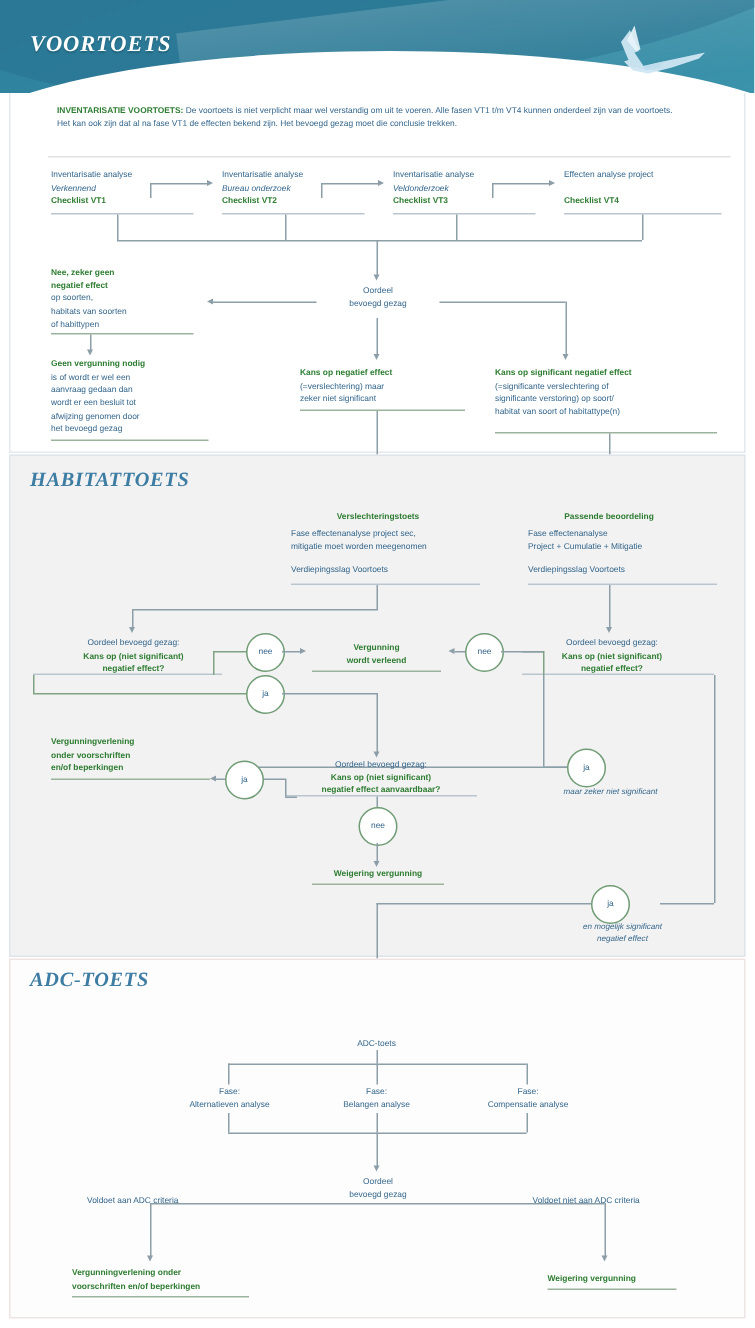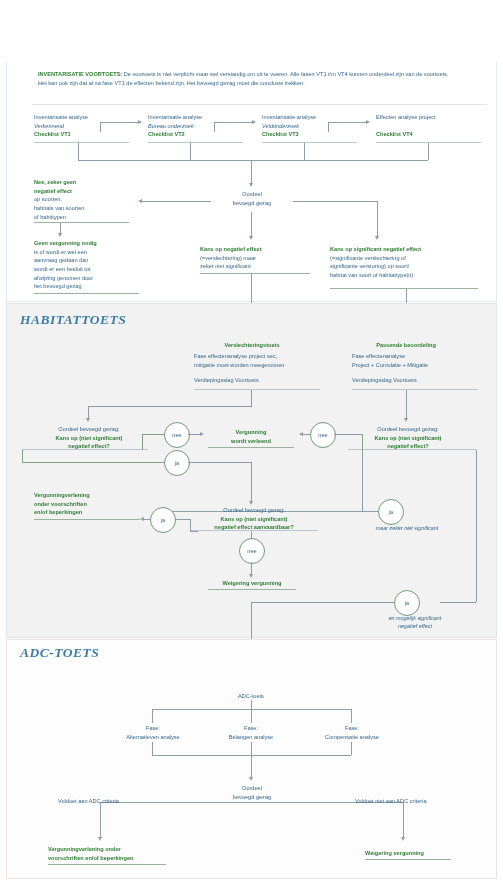--- a/index.html
+++ b/index.html
@@ -93,20 +93,32 @@
     display:flex;align-items:center;justify-content:center;
     font-size:5.6px;color:#34668c;
   }
   .note{position:absolute;font-size:5.4px;font-style:italic;color:#34668c;text-align:center;line-height:1.5;}
 </style>
 </head>
 <body>
 
 <div id="page">
 
+  <div class="banner">
+    <div class="sweep1"></div>
+    <div class="sweep2"></div>
+    <div class="curve2"></div>
+    <div class="curve"></div>
+    <div class="banner-title">VOORTOETS</div>
+    <svg class="bird" viewBox="0 0 78 40">
+      <path d="M24 6 L30 20 L27 21 L33 30 L46 27 L60 24 L74 21 L70 25 L52 31 L36 35 L26 33 L20 27 L23 26 L18 14 Z" fill="#cfe6f2" opacity="0.95"></path>
+      <path d="M27 3 L31 19 L28 20 L22 13 Z" fill="#e8f4fa" opacity="0.9"></path>
+      <path d="M33 30 L46 27 L44 31 L34 33 Z" fill="#bcdcec" opacity="0.9"></path>
+    </svg>
+  </div>
 
   <div class="section" id="sec-voortoets"></div>
 
   <div class="intro">
     <b>INVENTARISATIE VOORTOETS:</b><span> De voortoets is niet verplicht maar wel verstandig om uit te voeren. Alle fasen VT1 t/m VT4 kunnen onderdeel zijn van de voortoets.</span><br>
     <span>Het kan ook zijn dat al na fase VT1 de effecten bekend zijn. Het bevoegd gezag moet die conclusie trekken.</span>
   </div>
   <div class="intro-rule"></div>
 
   <div class="node" style="left:34px;top:113px;width:100px;">

